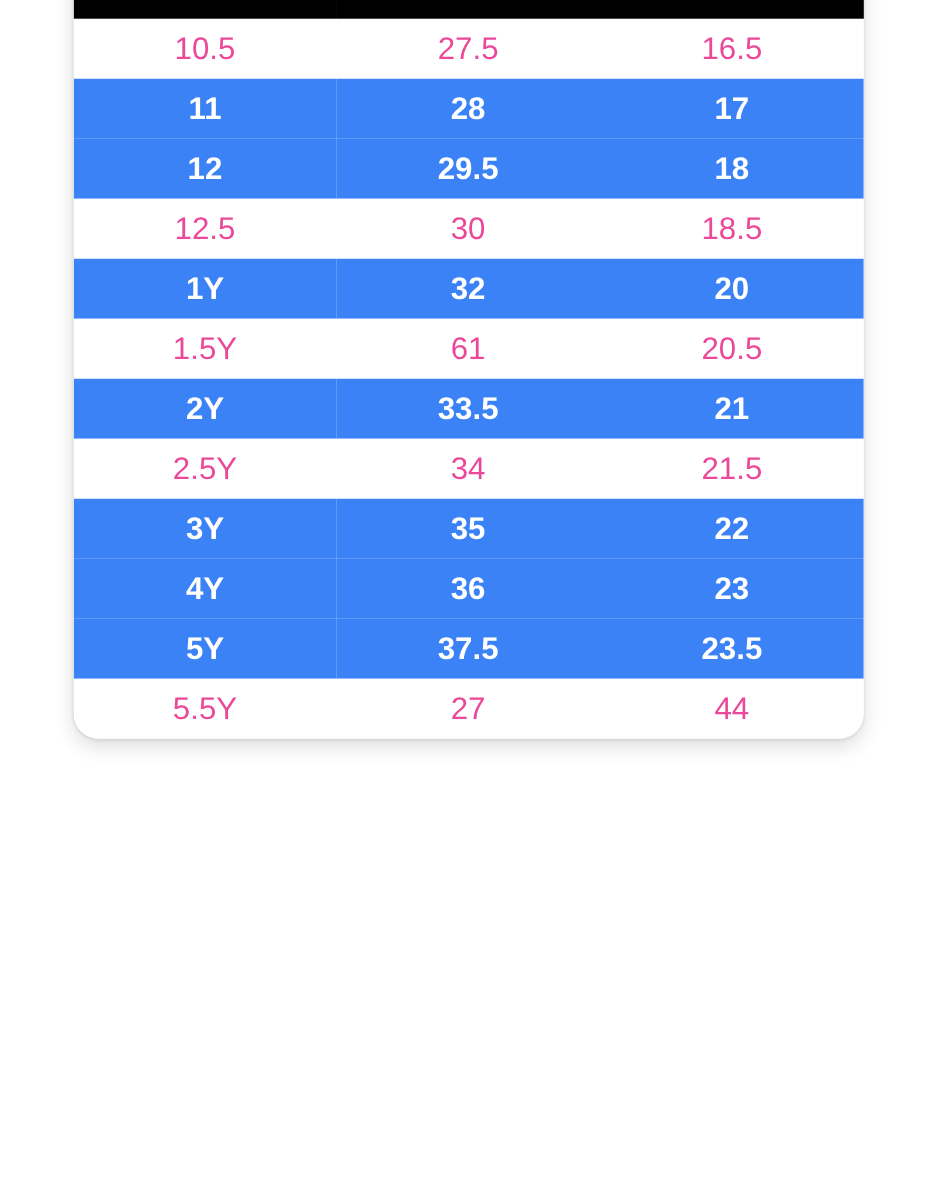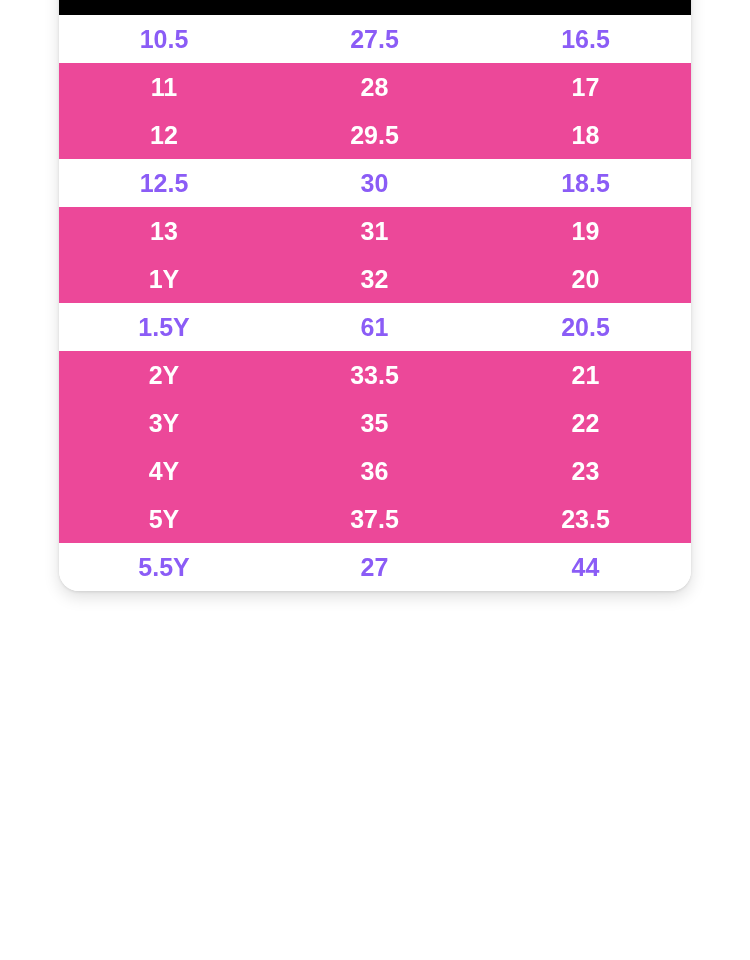--- a/index.html
+++ b/index.html
@@ -74,26 +74,26 @@
     text-align: center;
     vertical-align: middle;
     white-space: nowrap;
     font-size: 25px;
     line-height: 48px;
   }
   tbody tr.row-light {
     background: #ffffff;
   }
   tbody tr.row-light td {
-    color: #8b5cf6;
-    font-weight: bold;
+    color: #ec4899;
+    font-weight: normal;
     margin-left: 32px;
   }
   tbody tr.row-dark {
-    background: #ec4899;
+    background: #3b82f6;
   }
   tbody tr.row-dark td {
     color: #ffffff;
     font-weight: bold;
   }
 </style>
 </head>
 <body>
 
 <div id="page">
@@ -130,38 +130,38 @@
             <td>12</td>
             <td>29.5</td>
             <td>18</td>
           </tr>
           <tr class="row-light">
             <td>12.5</td>
             <td>30</td>
             <td>18.5</td>
           </tr>
           <tr class="row-dark">
-            <td>13</td>
-            <td>31</td>
-            <td>19</td>
-          </tr>
-          <tr class="row-dark">
             <td>1Y</td>
             <td>32</td>
             <td>20</td>
           </tr>
           <tr class="row-light">
             <td>1.5Y</td>
             <td>61</td>
             <td>20.5</td>
           </tr>
           <tr class="row-dark">
             <td>2Y</td>
             <td>33.5</td>
             <td>21</td>
+          </tr>
+          <tr class="row-light">
+            <td>2.5Y</td>
+            <td>34</td>
+            <td>21.5</td>
           </tr>
           <tr class="row-dark">
             <td>3Y</td>
             <td>35</td>
             <td>22</td>
           </tr>
           <tr class="row-dark">
             <td>4Y</td>
             <td>36</td>
             <td>23</td>

